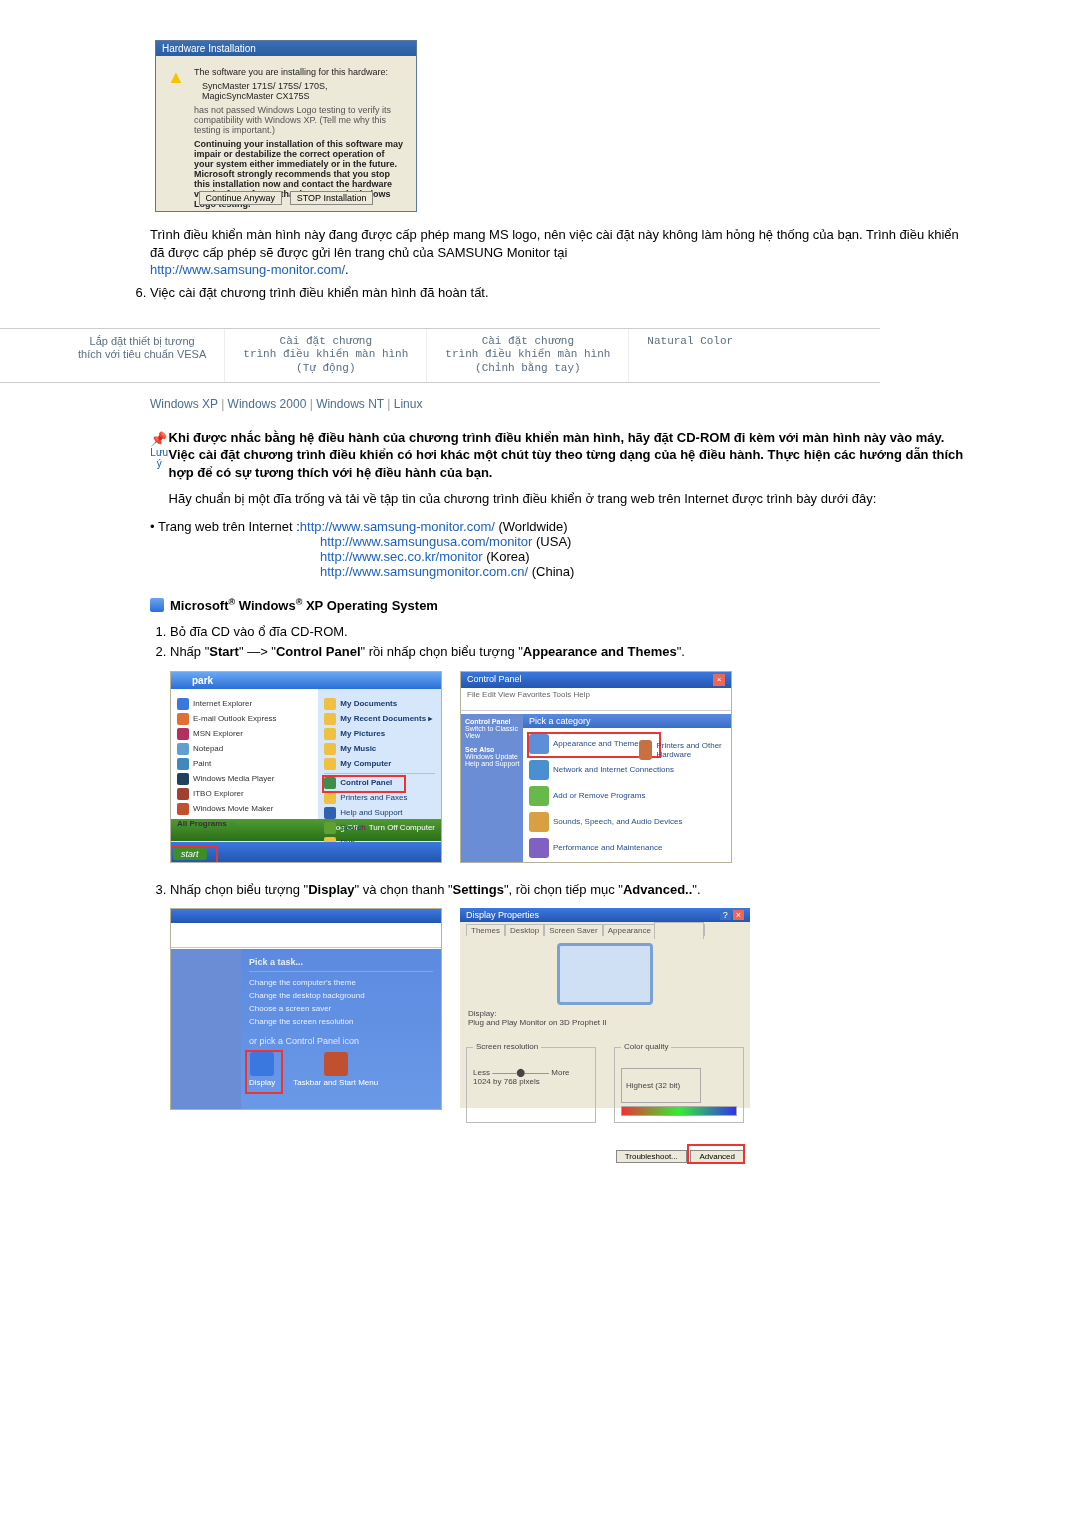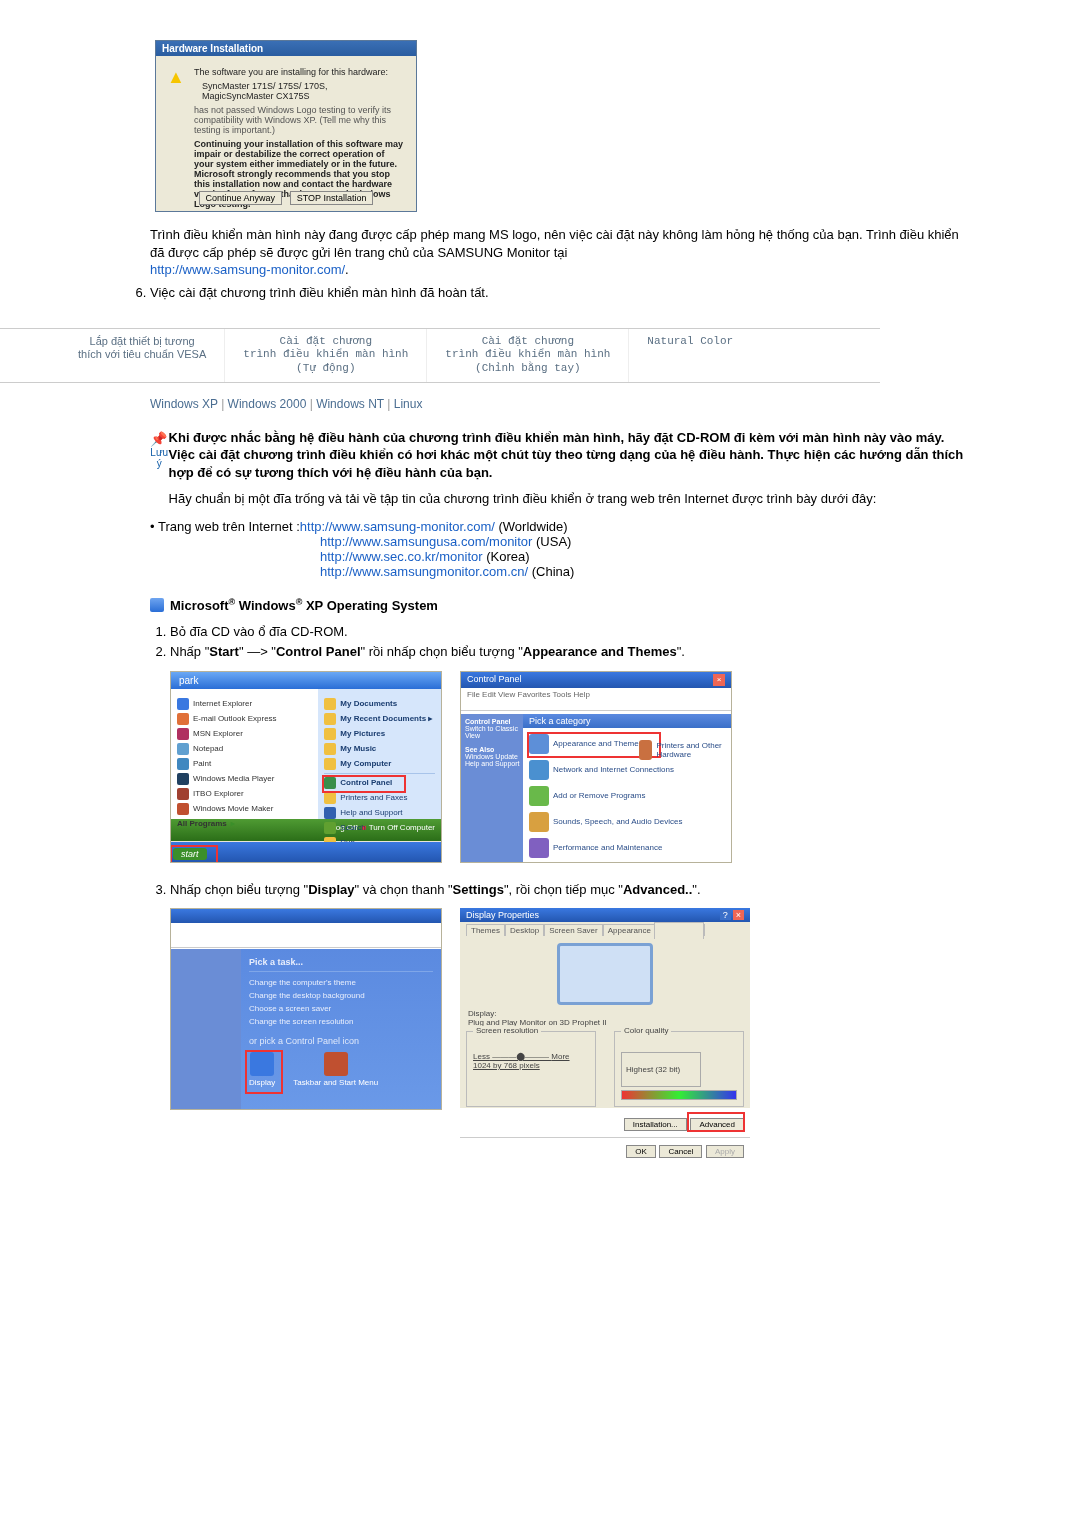--- a/index.html
+++ b/index.html
@@ -9,21 +9,21 @@
     background: #fff;
     margin: 0;
     padding: 40px 60px;
     width: 960px;
   }
   .content { margin-left: 90px; margin-right: 50px; }
   .dialog1 {
     width: 260px; height: 170px; margin: 0 0 14px 5px;
     background: #ece9d8; border: 1px solid #5b7899; position: relative;
   }
-  .dialog1 .tb { background: linear-gradient(#3a6fb5,#2a5da0); color:#fff; font-size:10px; font-weight:bold; padding:2px 6px; }
+  .dialog1 .tb { background: linear-gradient(#3a6fb5,#2a5da0); color:#fff; font-size:10px; font-weight:normal; padding:2px 6px; }
   .dialog1 .body { padding:8px; font-size:9px; color:#222; }
   .dialog1 .warn { width:18px;height:18px;display:inline-block; position:relative; }
   .dialog1 .warn::before { content:"▲"; color:#f6c500; font-size:18px; }
   .dialog1 .btnrow { position:absolute; bottom:6px; width:100%; text-align:center; }
   .dialog1 .btnrow .b { display:inline-block; border:1px solid #888; background:#ece9d8; font-size:9px; padding:1px 6px; margin:0 2px; }
   .para { margin: 8px 0 6px 0; line-height:1.35; }
   a.lnk { color:#1a60c6; text-decoration:none; }
   .tabs { display:flex; border-top:1px solid #ccc; border-bottom:1px solid #ccc; margin:28px 0 14px -90px; width:820px; padding-left:90px; }
   .tab { padding:6px 18px; text-align:center; font-size:11px; color:#5a6f83; line-height:1.25; }
   .tab + .tab { border-left:1px solid #eee;font-family:Liberation Mono, monospace; }
@@ -38,21 +38,21 @@
   ul.links li.first::before { content:"• "; }
   ul.links li.indent { margin-left:170px; }
   .oshdr { font-weight:bold; margin:14px 0 10px 0; }
   .oshdr .sq { display:inline-block; width:14px;height:14px; background:linear-gradient(#6fa5f0,#2a6ed6); border-radius:2px; vertical-align:-2px; margin-right:6px; position:relative; }
   .oshdr sup { font-size:9px; }
   ol.steps { margin:4px 0 10px 20px; padding:0; }
   ol.steps li { margin:2px 0; line-height:1.35; }
   .twoshot { display:flex; gap:18px; margin:8px 0 18px 20px; }
   .shot { width:270px; height:190px; background:#e9e6d9; border:1px solid #b7b29a; position:relative; overflow:hidden; }
   .startmenu .bar { background:linear-gradient(#4f9b33,#2b6e18); height:22px; }
-  .startmenu .top { background:linear-gradient(#6aa8f5,#2a6ed6); color:#fff; font-size:10px; font-weight:normal; padding:3px 8px; }
+  .startmenu .top { background:linear-gradient(#6aa8f5,#2a6ed6); color:#fff; font-size:10px; font-weight:bold; padding:3px 21px; }
   .startmenu .cols { display:flex; height:130px; }
   .startmenu .colL { background:#fff; width:55%; padding:6px; font-size:8px; color:#333; }
   .startmenu .colR { background:#d6e6fb; width:45%; padding:6px; font-size:8px; color:#1a3d70; }
   .startmenu .row { margin:3px 0; display:flex; align-items:center; gap:4px; }
   .startmenu .ic { width:12px;height:12px; background:#f0c040; border-radius:2px; display:inline-block; }
   .startmenu .taskbar { position:absolute; bottom:0; left:0; right:0; height:20px; background:linear-gradient(#3a78e0,#2356b0); }
   .startmenu .startbtn { position:absolute; bottom:2px; left:2px; background:#3b8f2a; color:#fff; font-style:italic; font-size:9px; padding:1px 8px; border-radius:3px; }
   .cpanel { background:#fff; }
   .cpanel .titlebar { background:linear-gradient(#3a78e0,#2356b0); color:#fff; font-size:9px; padding:2px 6px; display:flex; justify-content:space-between; }
   .cpanel .x { background:#e65; width:12px;height:12px; text-align:center; line-height:12px; font-size:8px; }
@@ -60,21 +60,21 @@
   .cpanel .side { position:absolute; top:42px; left:0; width:62px; bottom:0; background:#6a8dd6; font-size:7px; color:#fff; padding:4px; }
   .cpanel .main { position:absolute; top:42px; left:62px; right:0; bottom:0; background:#fff; padding:6px; }
   .cpanel .hdr { background:linear-gradient(#5b8ae0,#3a6fc8); color:#fff; font-size:9px; padding:2px 6px; margin:-6px -6px 6px -6px; }
   .cpanel .cat { font-size:8px; color:#2a4d88; margin:6px 0; display:flex; align-items:center; gap:4px; }
   .cpanel .cic { width:20px;height:20px; background:#6aa8f5; border-radius:3px; }
   .dispprop { background:#ece9d8; width:290px; height:200px; position:relative; }
   .dispprop .titlebar { background:linear-gradient(#3a78e0,#2356b0); color:#fff; font-size:9px; padding:2px 6px; display:flex; justify-content:space-between; }
   .dispprop .tabs2 { font-size:8px; padding:4px 6px 0 6px; color:#555; }
   .dispprop .tabs2 span { border:1px solid #bbb; border-bottom:none; padding:1px 4px; background:#ece9d8; }
   .dispprop .monbox { width:90px;height:56px; background:#cfe0f5; border:3px solid #7aa1d4; margin:8px auto 4px auto; border-radius:4px; }
-  .dispprop .grp { border:1px solid #bbb; margin:4px 6px; padding:20px 6px 6px 6px; font-size:8px; color:#444; position:relative;text-decoration:underline; }
+  .dispprop .grp { border:1px solid #bbb; margin:20px 6px; padding:20px 6px 6px 6px; font-size:8px; color:#444; position:relative; }
   .dispprop .grp .gl { position:absolute; top:-6px; left:6px; background:#ece9d8; padding:0 3px; }
   .dispprop .row3 { display:flex; gap:6px; }
   .dispprop .btns { text-align:right; padding:4px 6px; }
   .dispprop .bb { border:1px solid #888; font-size:8px; padding:1px 8px; background:#ece9d8; display:inline-block; }
   .hlbox { position:absolute; border:2px solid #e33; }
   .cpanel2 { width:270px; height:200px; position:relative; border:1px solid #b7b29a; background:#fff; }
   .cpanel2 .titlebar { background:linear-gradient(#3a78e0,#2356b0); height:14px; }
   .cpanel2 .toolbar { height:24px; border-bottom:1px solid #ccc; }
   .cpanel2 .side { position:absolute; top:40px; left:0; width:70px; bottom:0; background:#6a8dd6; }
   .cpanel2 .main2 { position:absolute; top:40px; left:70px; right:0; bottom:0; background:linear-gradient(#5b8ae0,#6a99e8); padding:8px; color:#fff; font-size:8px; }
@@ -348,21 +348,21 @@
           <span>Less</span> ———⬤——— <span>More</span><br>
           <span>1024 by 768 pixels</span>
         </div>
         <div class="grp" style="flex:1">
           <span class="gl">Color quality</span>
           <span style="border:1px solid #aaa;padding:12px 4px;display:inline-block;width:70px">Highest (32 bit)</span>
           <div style="height:8px;margin-top:3px;background:linear-gradient(90deg,#e33,#3e3,#33e);border:1px solid #aaa"></div>
         </div>
       </div>
       <div class="btns">
-        <span class="bb">Installation...</span>
+        <span class="bb">Troubleshoot...</span>
         <span style="position:relative"><span class="bb">Advanced</span><span class="hlbox" style="top:-3px;left:-3px;width:54px;height:16px;"></span></span>
       </div>
       <div class="btns" style="border-top:1px solid #ccc;margin-top:2px">
         <span class="bb">OK</span>
         <span class="bb">Cancel</span>
         <span class="bb" style="color:#aaa">Apply</span>
       </div>
     </div>
   </div>
 

